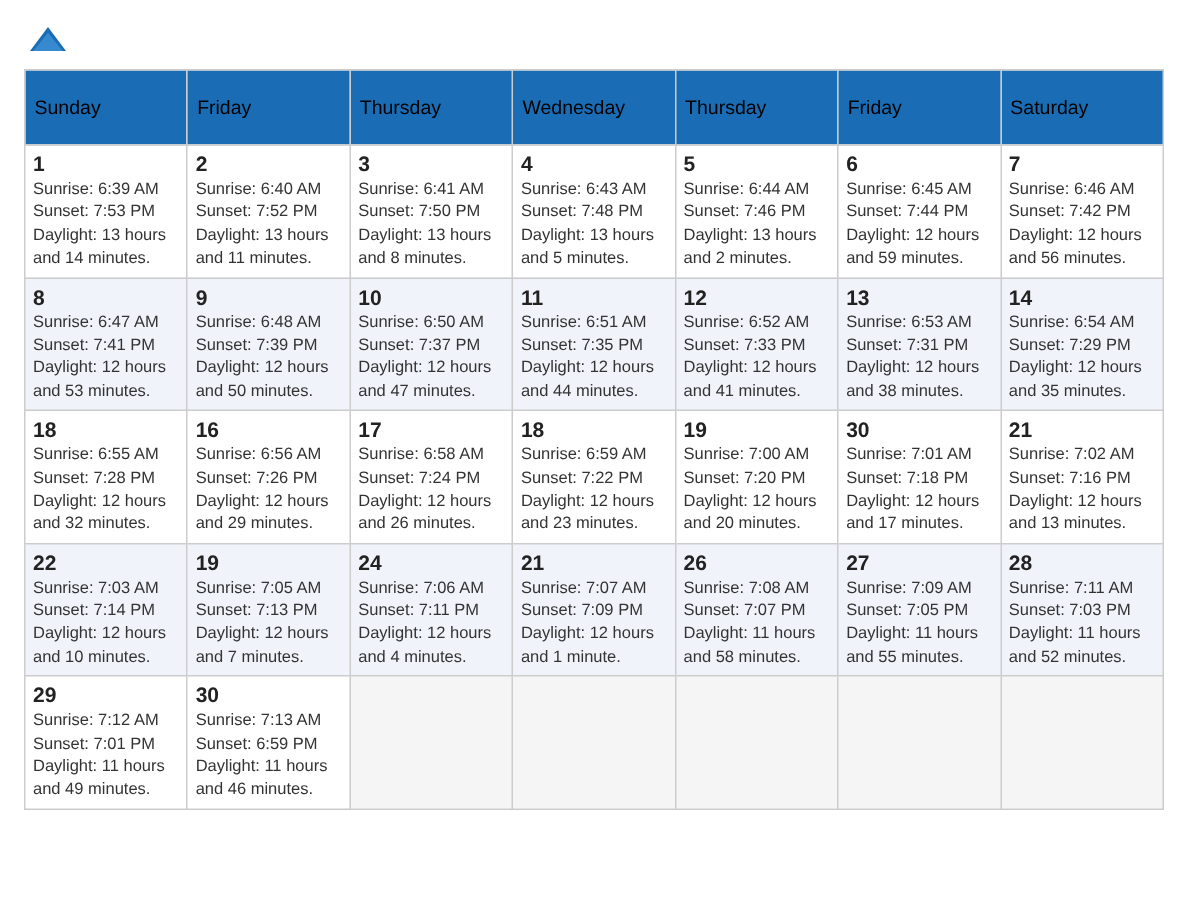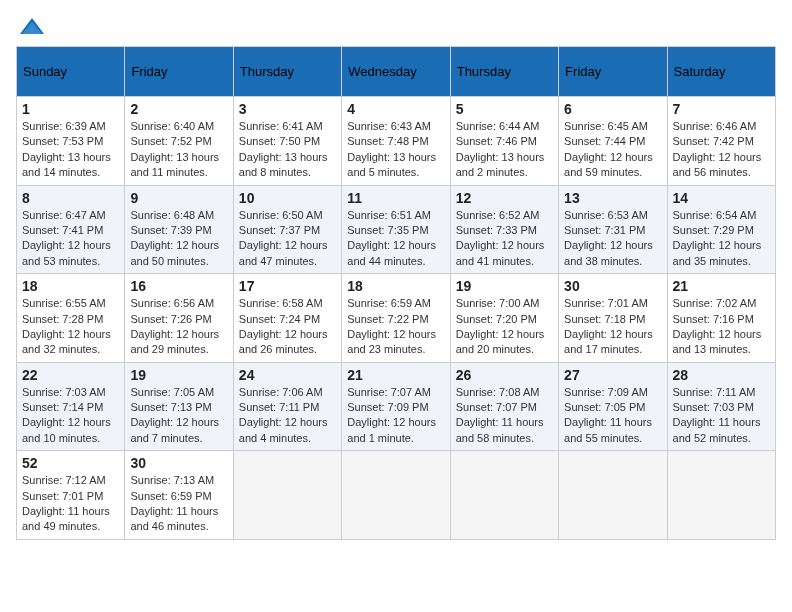--- a/index.html
+++ b/index.html
@@ -241,21 +241,21 @@
           <span class="day-num">27</span>
           <div class="day-detail">Sunrise: 7:09 AM<br>Sunset: 7:05 PM<br>Daylight: 11 hours<br>and 55 minutes.</div>
         </td>
         <td>
           <span class="day-num">28</span>
           <div class="day-detail">Sunrise: 7:11 AM<br>Sunset: 7:03 PM<br>Daylight: 11 hours<br>and 52 minutes.</div>
         </td>
       </tr>
       <tr>
         <td>
-          <span class="day-num">52</span>
+          <span class="day-num">29</span>
           <div class="day-detail">Sunrise: 7:12 AM<br>Sunset: 7:01 PM<br>Daylight: 11 hours<br>and 49 minutes.</div>
         </td>
         <td>
           <span class="day-num">30</span>
           <div class="day-detail">Sunrise: 7:13 AM<br>Sunset: 6:59 PM<br>Daylight: 11 hours<br>and 46 minutes.</div>
         </td>
         <td class="empty"></td>
         <td class="empty"></td>
         <td class="empty"></td>
         <td class="empty"></td>

